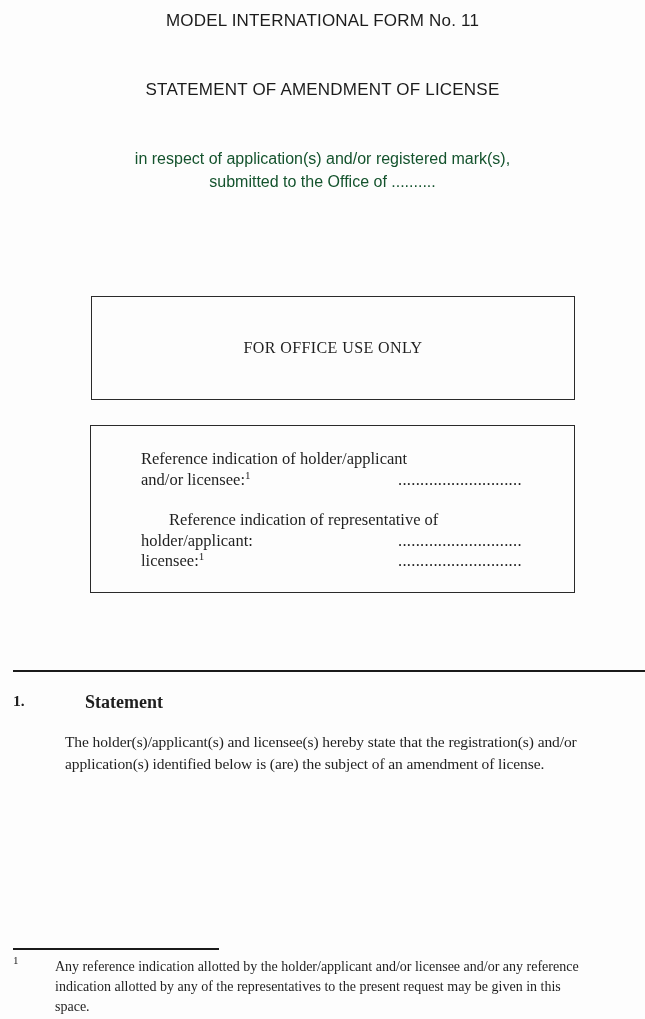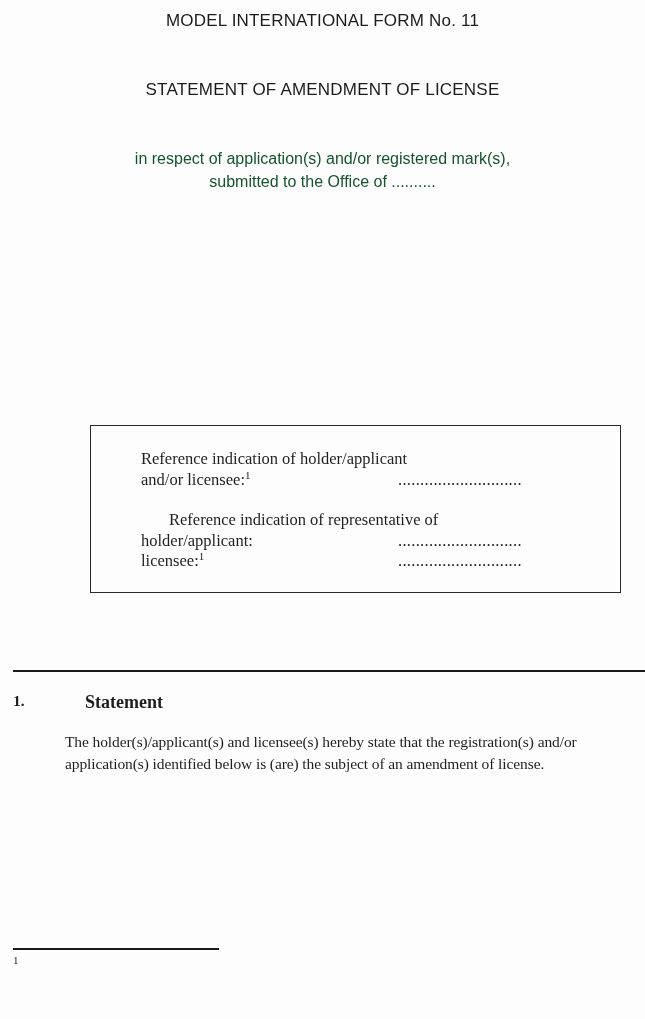--- a/index.html
+++ b/index.html
@@ -40,21 +40,21 @@
   .office-box {
     position: absolute; left: 91px; top: 296px;
     width: 484px; height: 104px;
     border: 1px solid #2a2a2a;
     display: flex; align-items: center; justify-content: center;
     font-size: 16px;
     letter-spacing: 0.4px;
   }
   .ref-box {
     position: absolute; left: 90px; top: 425px;
-    width: 531px; height: 168px;
+    width: 485px; height: 168px;
     border: 1px solid #2a2a2a;
     font-size: 16.5px;
     line-height: 20.5px;
     padding: 23px 0 0 50px;
   }
   .ref-row { position: relative; white-space: nowrap; }
   .ref-row.gap { margin-top: 20px; margin-left: 28px; }
   .dots {
     position: absolute; left: 257px; top: 0;
     letter-spacing: 0.3px;
@@ -105,20 +105,23 @@
 
   <div class="form-title">MODEL INTERNATIONAL FORM No. 11</div>
 
   <div class="form-subtitle">STATEMENT OF AMENDMENT OF LICENSE</div>
 
   <div class="intro">
     <div>in respect of application(s) and/or registered mark(s),</div>
     <div>submitted to the Office of ..........</div>
   </div>
 
+  <div class="office-box">
+    <span>FOR OFFICE USE ONLY</span>
+  </div>
 
   <div class="ref-box">
     <div class="ref-row">
       <span>Reference indication of holder/applicant</span>
     </div>
     <div class="ref-row">
       <span>and/or licensee:</span><sup>1</sup>
       <span class="dots">............................</span>
     </div>
     <div class="ref-row gap">
@@ -135,14 +138,15 @@
   </div>
 
   <div class="rule-main"></div>
 
   <div class="sec-num">1.</div>
   <div class="sec-heading">Statement</div>
   <div class="sec-body">The holder(s)/applicant(s) and licensee(s) hereby state that the registration(s) and/or application(s) identified below is (are) the subject of an amendment of license.</div>
 
   <div class="fn-rule"></div>
   <div class="fn-marker">1</div>
+  <div class="fn-text">Any reference indication allotted by the holder/applicant and/or licensee and/or any reference indication allotted by any of the representatives to the present request may be given in this space.</div>
 
 </div>
 
 </body></html>

